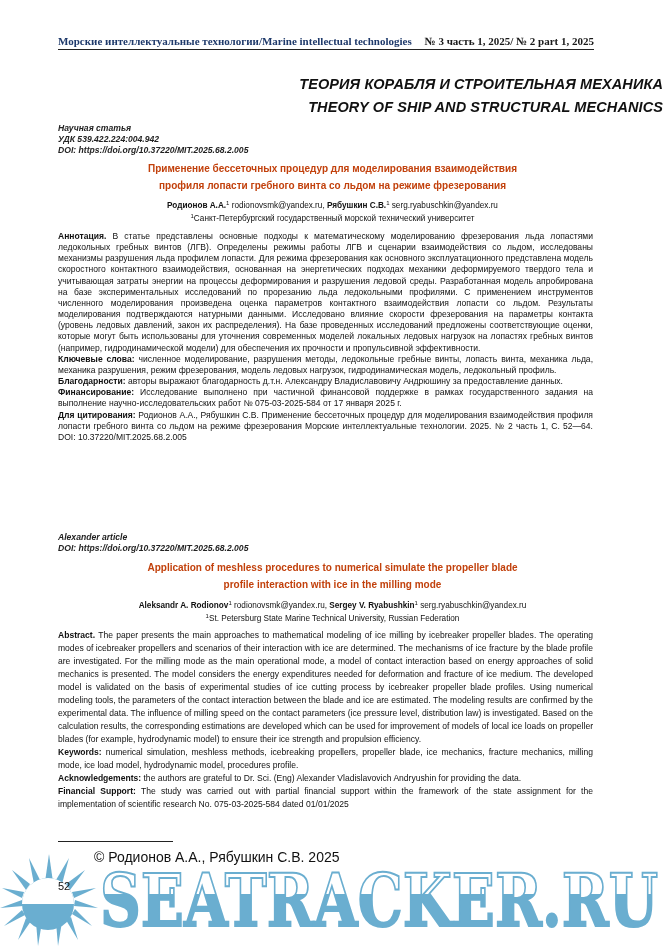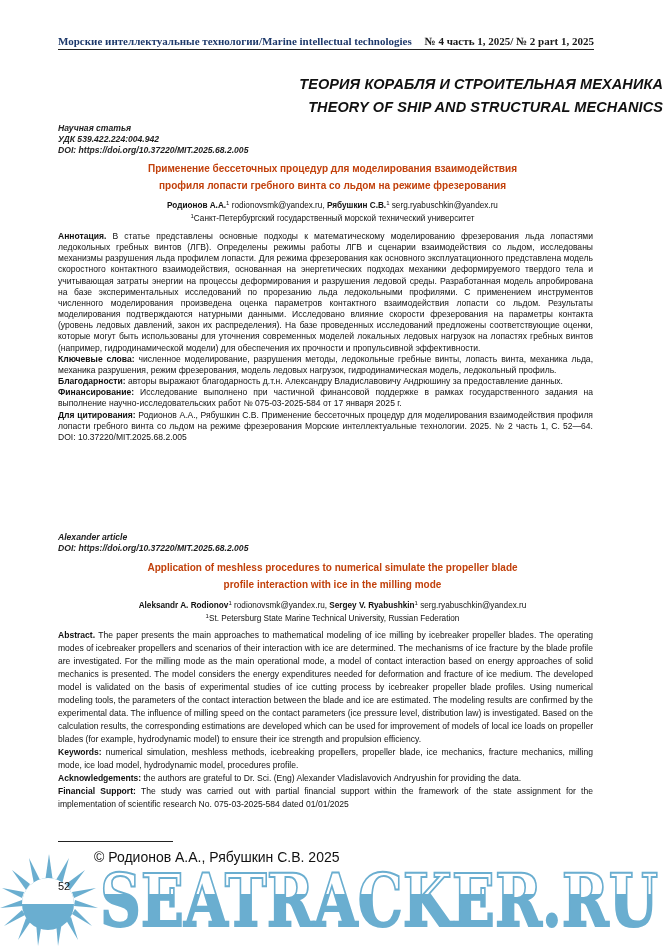--- a/index.html
+++ b/index.html
@@ -23,21 +23,21 @@
   .page-num { position: absolute; left: 58px; top: 880px; font-family: "Liberation Sans", sans-serif; font-size: 11px; color: #111; }
   .watermark-text { position: absolute; left: 100px; top: 866px; width: 560px; height: 66px; }
 </style>
 </head>
 <body>
 
 <div class="page">
 
   <div class="running-head">
     <span class="journal">Морские интеллектуальные технологии/Marine intellectual technologies</span>
-    <span class="issue">№ 4 часть 1, 2025/ № 2 part 1, 2025</span>
+    <span class="issue">№ 3 часть 1, 2025/ № 2 part 1, 2025</span>
   </div>
 
   <div class="section-title" style="top:76px;">ТЕОРИЯ КОРАБЛЯ И СТРОИТЕЛЬНАЯ МЕХАНИКА</div>
   <div class="section-title" style="top:99px;">THEORY OF SHIP AND STRUCTURAL MECHANICS</div>
 
   <div class="meta" style="top:123px;">
     <div>Научная статья</div>
     <div>УДК 539.422.224:004.942</div>
     <div>DOI: https://doi.org/10.37220/MIT.2025.68.2.005</div>
   </div>

